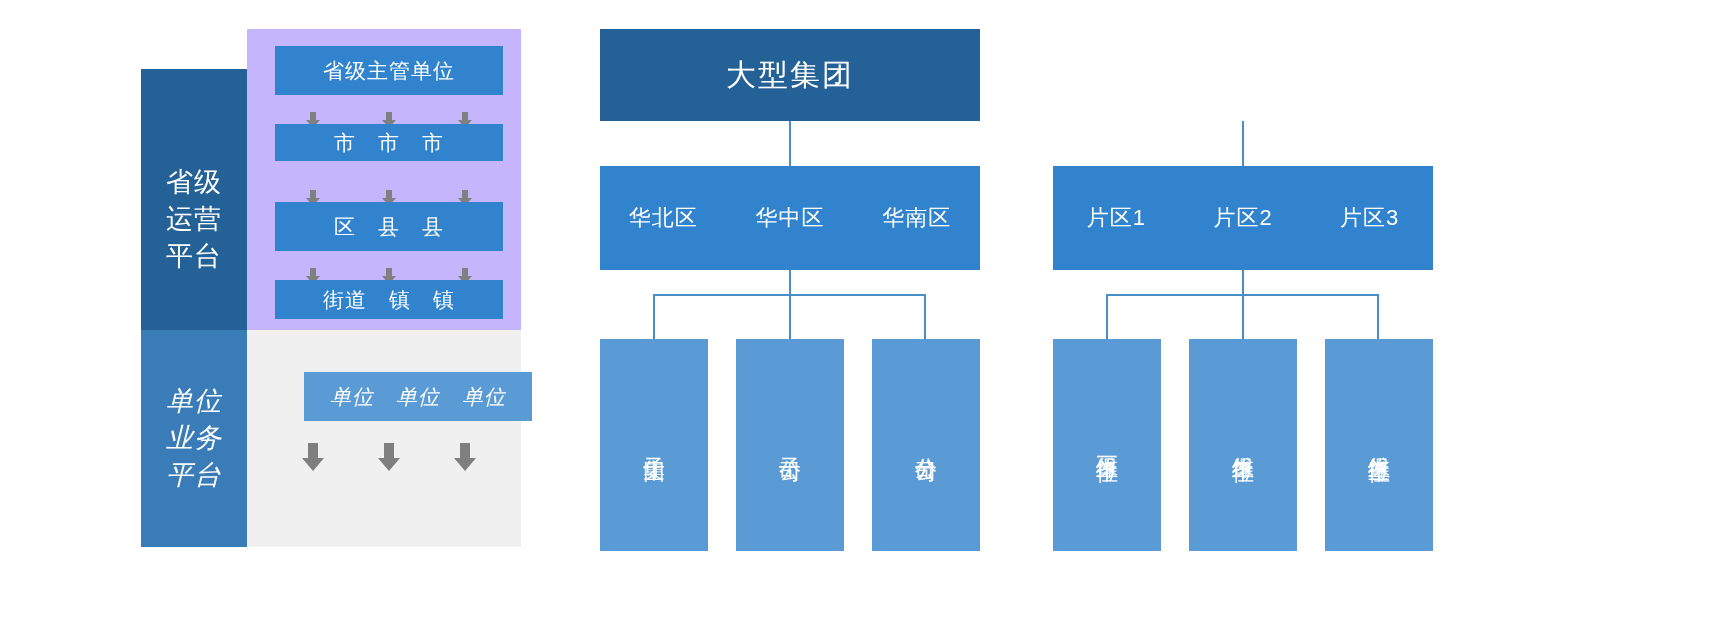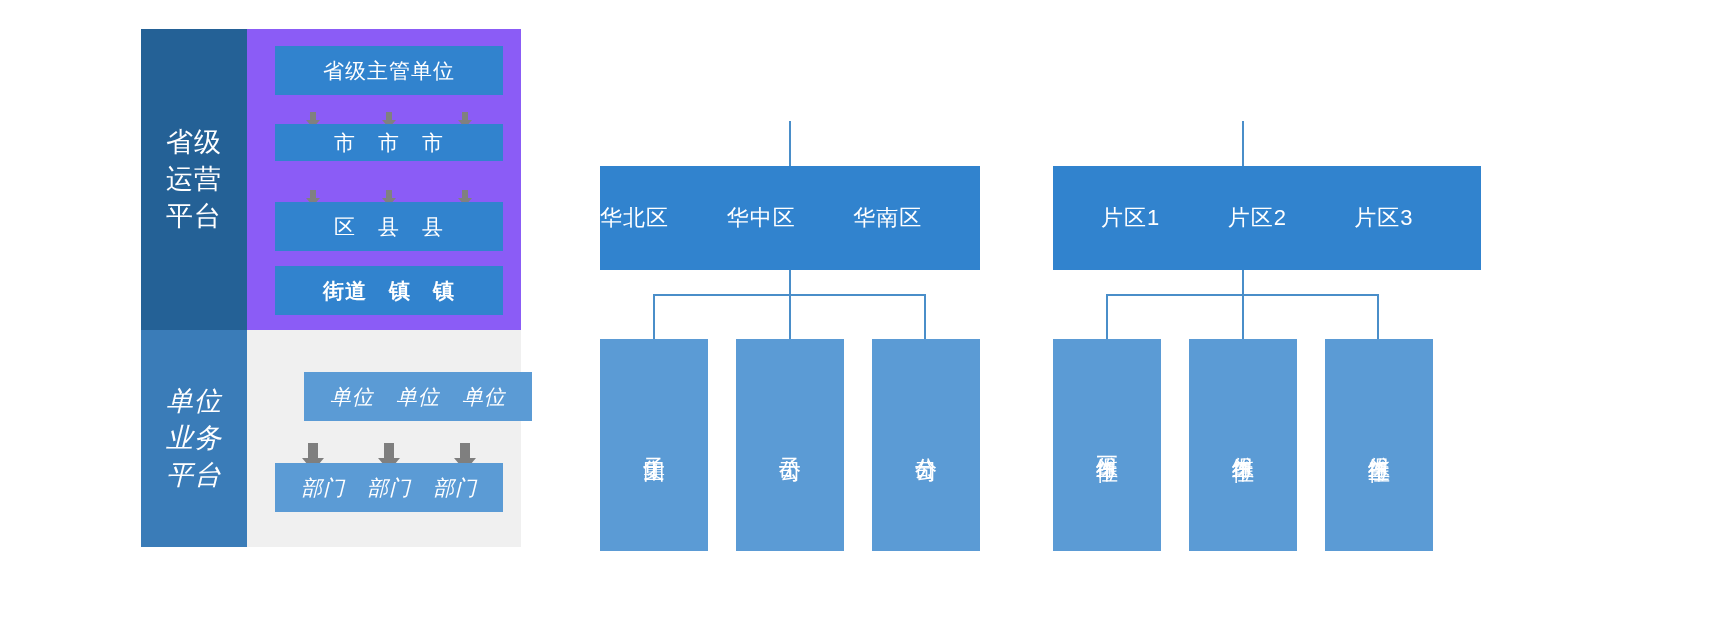--- a/index.html
+++ b/index.html
@@ -37,24 +37,24 @@
     justify-content: center;
     color: #ffffff;
     font-size: 27px;
     line-height: 37px;
     text-align: center;
     letter-spacing: 1px;
   }
   .p1-body {
     flex: 1 1 auto;
     position: relative;
-    background: #8b5cf6;
+    background: #c4b5fd;
   }
   #p1-row-top { top: 0; height: 301px; }
-  #p1-row-top .p1-sidebar { background: #246196; height: 301px; }
+  #p1-row-top .p1-sidebar { background: #246196; height: 301px; margin-top: 40px; }
   #p1-row-top .p1-body { height: 301px; }
   #p1-row-bottom { top: 301px; height: 217px; font-style: italic; }
   #p1-row-bottom .p1-sidebar { background: #3a7cb8; height: 217px; }
   #p1-row-bottom .p1-body { height: 217px; background: #f0f0f0; }
 
   .p1-box {
     position: absolute;
     left: 28px;
     width: 228px;
     background: #3183ce;
@@ -130,21 +130,21 @@
   .tree-mid {
     position: absolute;
     background: #3183ce;
     color: #ffffff;
     display: flex;
     align-items: center;
     font-size: 22px;
   }
   .tree-mid > span {
     flex: 1 1 0;
-    text-align: left;
+    text-align: center;
     letter-spacing: 1px;
   }
   .tree-leaf {
     position: absolute;
     background: #5b9bd5;
     color: #ffffff;
     font-size: 22px;
     line-height: 34px;
     display: flex;
     align-items: center;
@@ -186,45 +186,45 @@
       </div>
 
       <div class="p1-box" style="top:173px;height:49px;">区　县　县</div>
 
       <div class="p1-arrows" style="top:228px;height:22px;">
         <span class="arrow-small"></span>
         <span class="arrow-small"></span>
         <span class="arrow-small"></span>
       </div>
 
-      <div class="p1-box" style="top:237px;height:49px;font-weight:bold;">街道　镇　镇</div>
+      <div class="p1-box" style="top:251px;height:39px;">街道　镇　镇</div>
     </div>
   </div>
 
   <div class="p1-row" id="p1-row-bottom">
     <div class="p1-sidebar" style="white-space:pre-line;">单位
 业务
 平台</div>
     <div class="p1-body">
 
       <div class="p1-box light" style="top:42px;height:49px;margin-left:29px;">单位　单位　单位</div>
 
       <div class="p1-arrows" style="top:97px;height:32px;">
         <span class="arrow-big"></span>
         <span class="arrow-big"></span>
         <span class="arrow-big"></span>
       </div>
 
-      <div class="p1-box light" style="top:133px;height:49px;">部门　部门　部门</div>
     </div>
   </div>
 </div>
 
 <div class="tree-panel" style="left:600px;width:380px;">
 
+  <div class="tree-head" style="left:0;top:29px;width:380px;height:92px;">大型集团</div>
 
   <div class="connector conn-v" style="left:189px;top:121px;height:45px;"></div>
 
   <div class="tree-mid" style="left:0;top:166px;width:380px;height:104px;">
     <span>华北区</span>
     <span>华中区</span>
     <span>华南区</span>
   </div>
 
   <div class="connector conn-v" style="left:189px;top:270px;height:25px;"></div>
@@ -236,21 +236,21 @@
   <div class="tree-leaf" style="left:0;top:339px;width:108px;height:208px;">子集团</div>
   <div class="tree-leaf" style="left:136px;top:339px;width:108px;height:208px;">子公司</div>
   <div class="tree-leaf" style="left:272px;top:339px;width:108px;height:208px;">分公司</div>
 </div>
 
 <div class="tree-panel" style="left:1053px;width:380px;">
 
 
   <div class="connector conn-v" style="left:189px;top:121px;height:45px;"></div>
 
-  <div class="tree-mid" style="left:0;top:166px;width:380px;height:104px;padding-left:48px;">
+  <div class="tree-mid" style="left:0;top:166px;width:380px;height:104px;">
     <span>片区1</span>
     <span>片区2</span>
     <span>片区3</span>
   </div>
 
   <div class="connector conn-v" style="left:189px;top:270px;height:25px;"></div>
   <div class="connector conn-h" style="left:53px;top:294px;width:273px;"></div>
   <div class="connector conn-v" style="left:53px;top:294px;height:45px;"></div>
   <div class="connector conn-v" style="left:189px;top:294px;height:45px;"></div>
   <div class="connector conn-v" style="left:324px;top:294px;height:45px;"></div>

